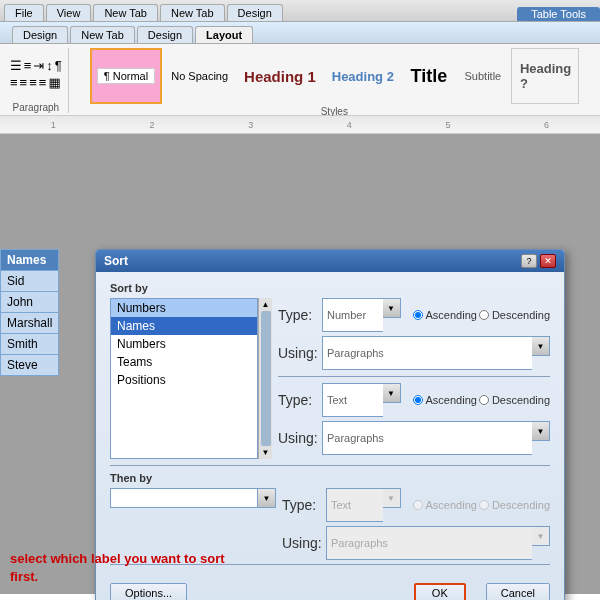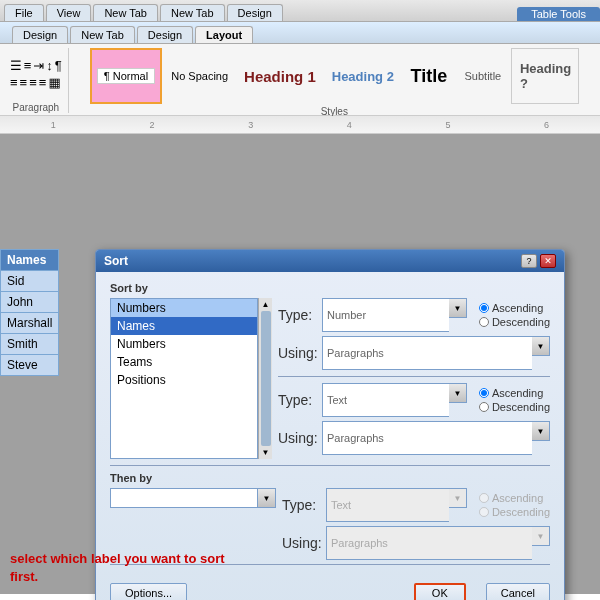--- a/index.html
+++ b/index.html
@@ -243,21 +243,21 @@
       border: 1px solid #7b9fcb;
       border-left: none;
       display: flex;
       align-items: center;
       justify-content: center;
       font-size: 8px;
       cursor: pointer;
     }
     .radio-group {
       display: flex;
-      flex-direction: column;
+      flex-direction: row;
       gap: 2px;
       margin-left: 8px;
       justify-content: center;
     }
     .radio-item {
       display: flex;
       align-items: center;
       gap: 3px;
       font-size: 11px;
       color: #333;

